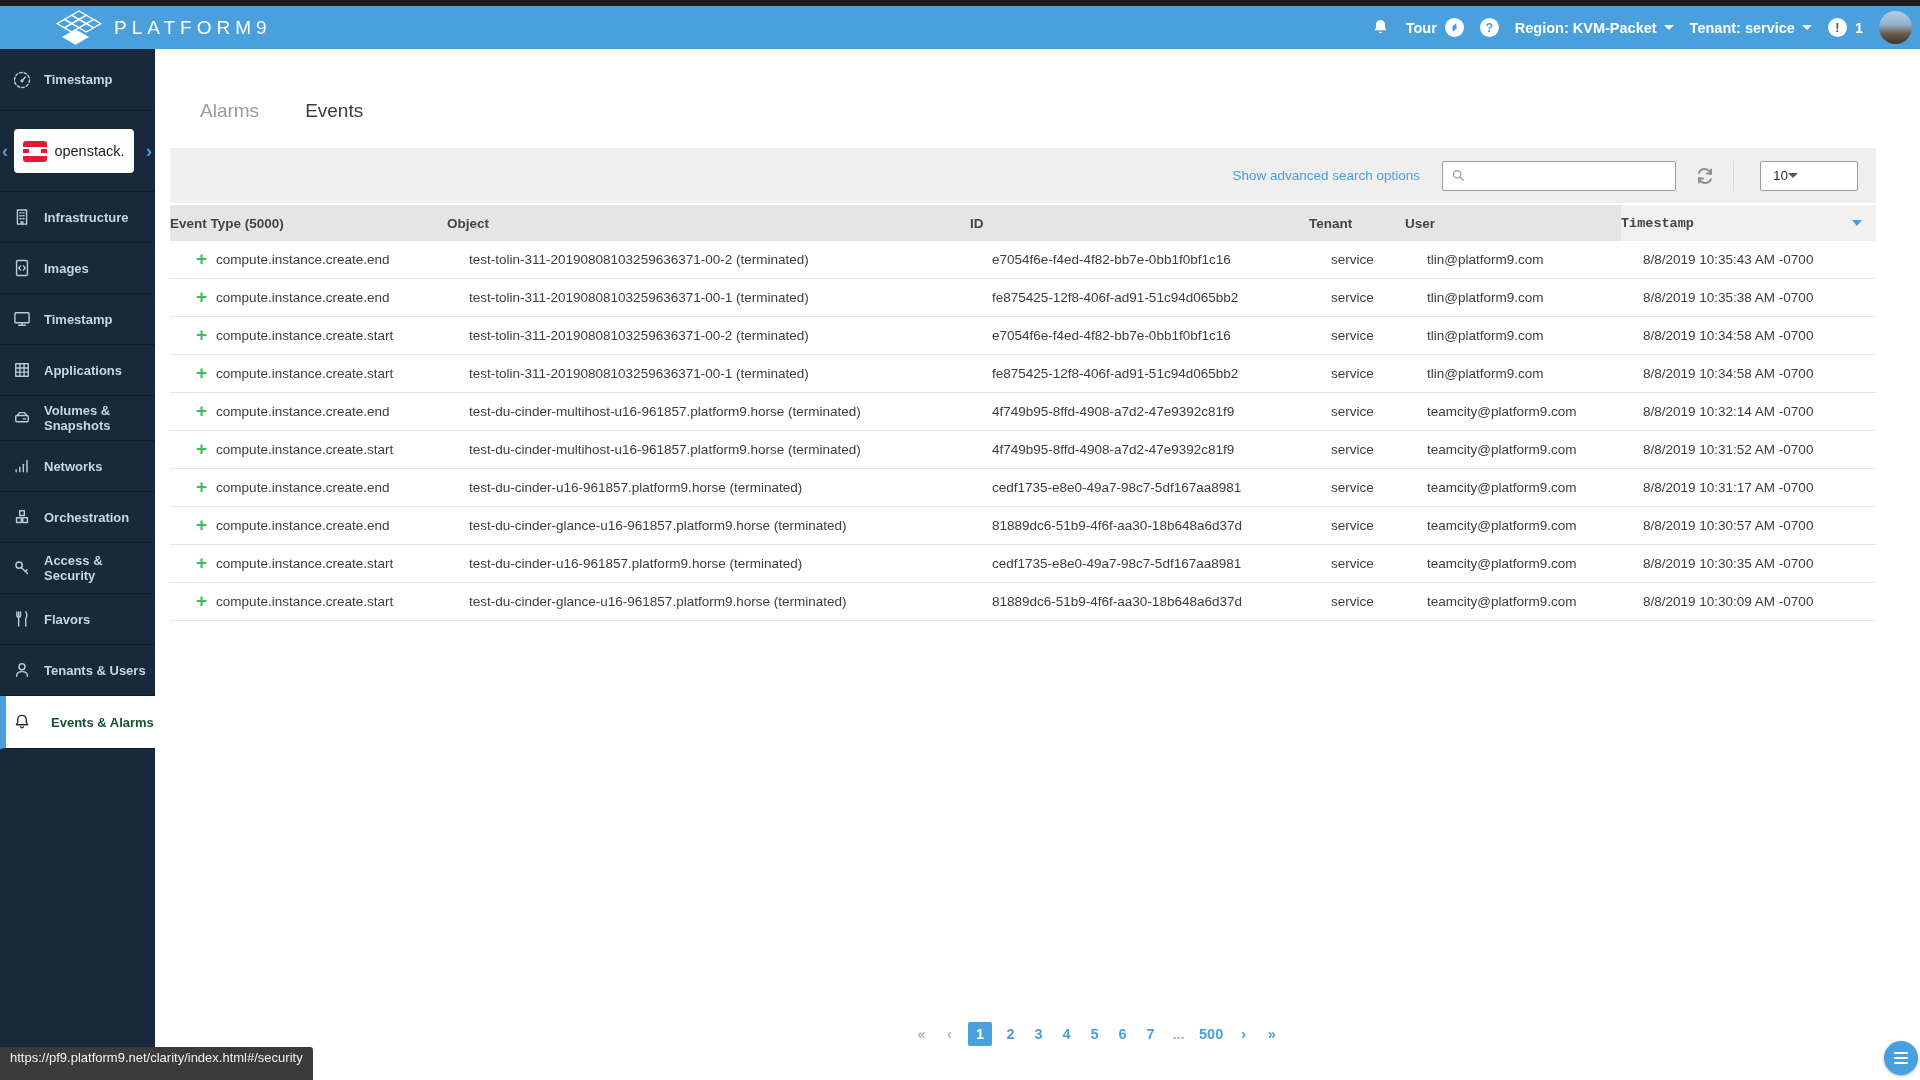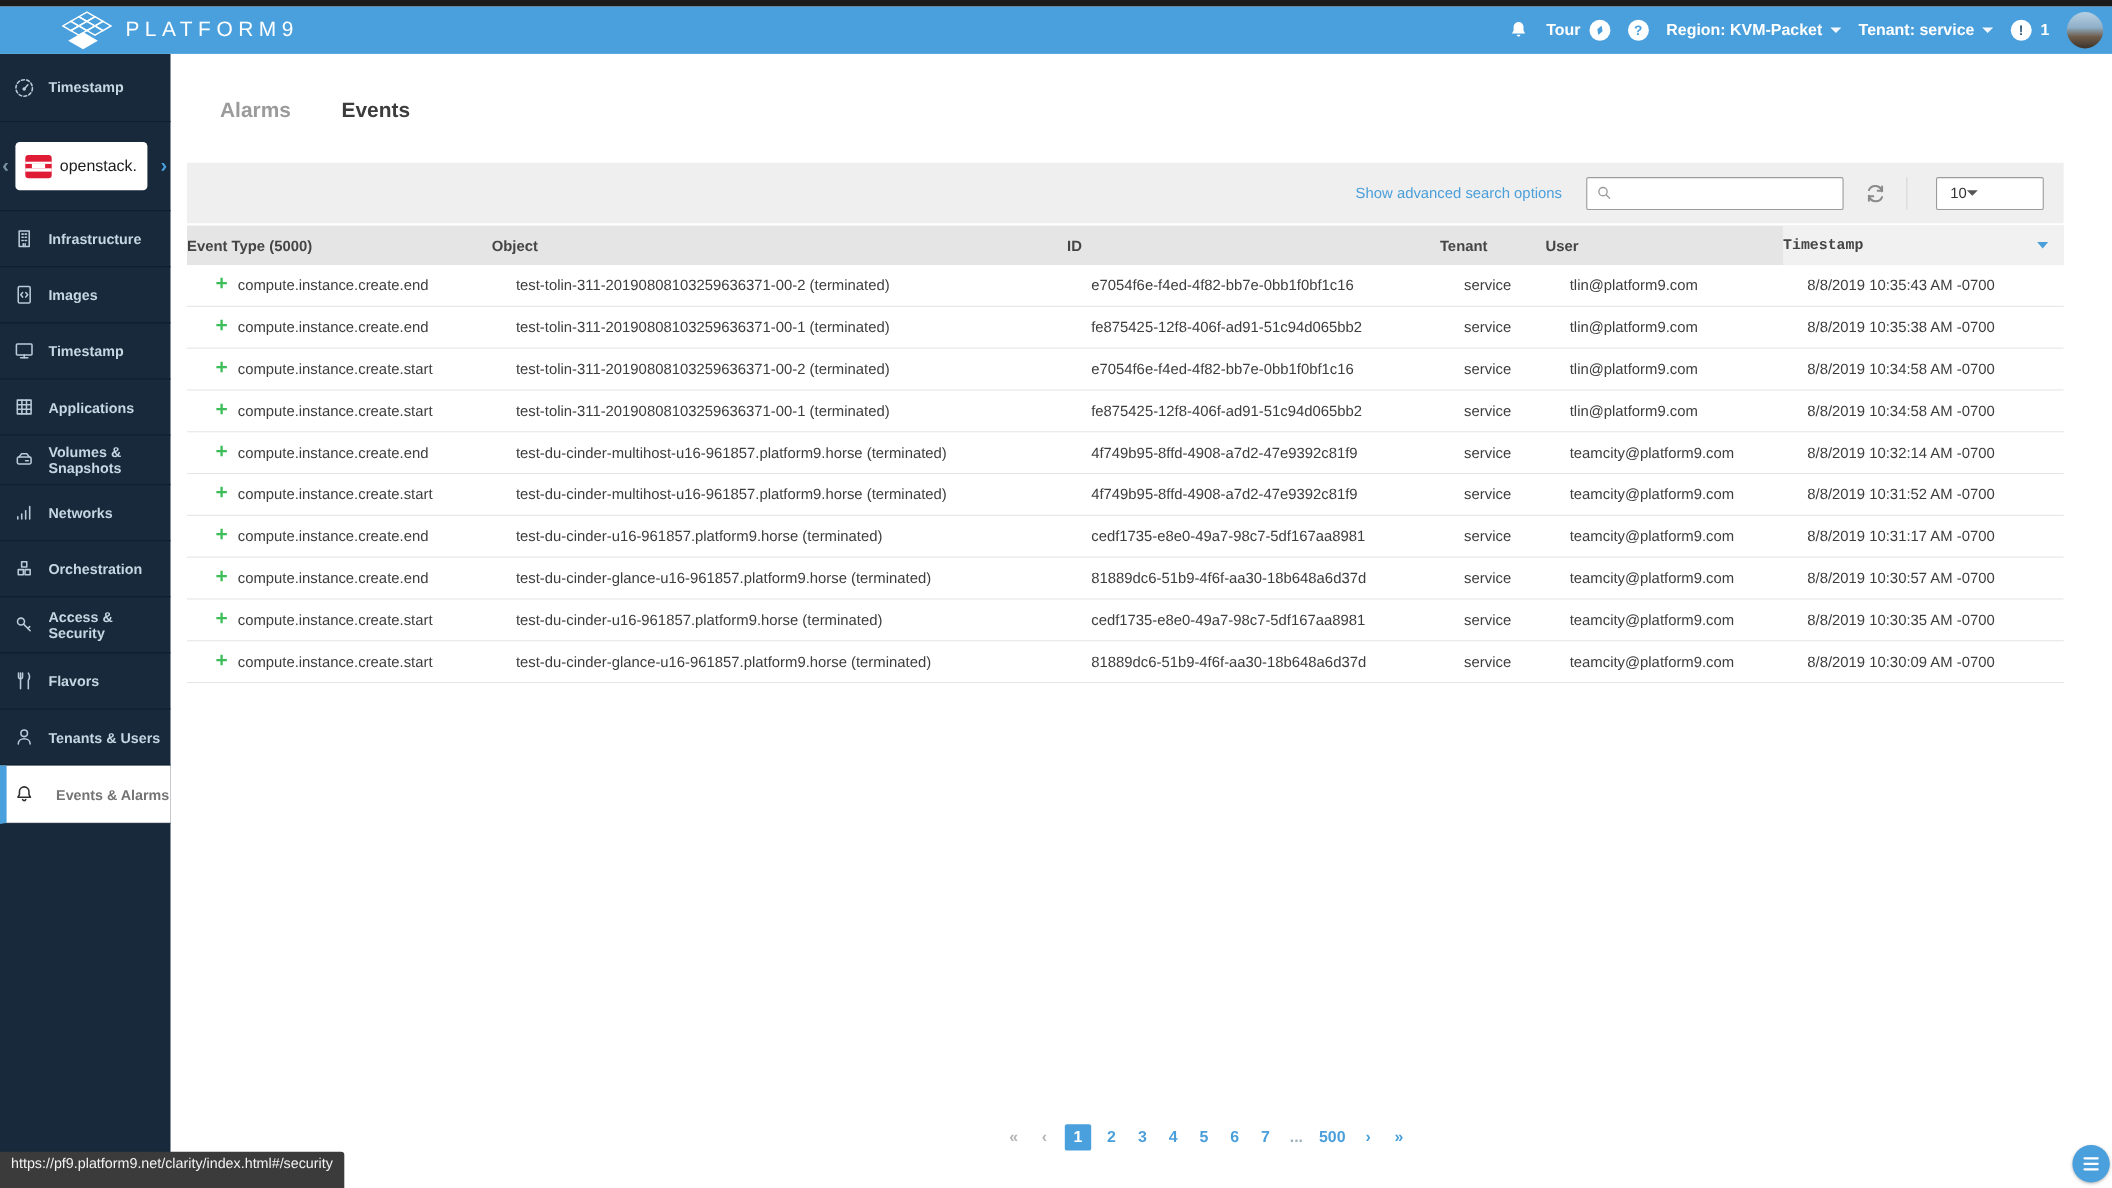--- a/index.html
+++ b/index.html
@@ -32,38 +32,38 @@
            color:#C6D6E3;z-index:4;}
   .sidebar ul{list-style:none;margin:0;padding:0;}
   .side-item{display:flex;align-items:center;gap:12px;padding-left:12px;height:50px;
              border-bottom:1px solid #0e1f2e;font-size:13px;font-weight:700;cursor:pointer;}
   .side-item .sicon{width:20px;height:20px;flex:none;display:flex;align-items:center;justify-content:center;color:#B9CBDA;}
   .side-item .sicon svg{width:20px;height:20px;}
   .side-item .slabel{line-height:15px;}
   #sidebar-top .side-item{height:61px;}
   #sidebar-list li:nth-child(5){height:44px;}   
   #sidebar-list li:nth-child(11){height:52px;}  
-  .side-item.active{background:#fff;color:#737373;border-left:6px solid var(--accent);padding-left:6px;gap:19px;}
+  .side-item.active{background:#fff;color:#14532d;border-left:6px solid var(--accent);padding-left:6px;gap:19px;}
   .side-item.active .sicon{color:#2e2e2e;}
 
   .os-block{height:80px;position:relative;border-bottom:1px solid #0e1f2e;}
   .os-card{position:absolute;left:14px;top:18px;width:120px;height:44px;background:#fff;
            border-radius:4px;display:flex;align-items:center;justify-content:center;gap:7px;cursor:pointer;}
   .os-mark{width:24px;height:21px;position:relative;background:#E01B36;border-radius:3px;flex:none;}
   .os-mark::before,.os-mark::after{content:'';position:absolute;left:0;right:0;height:2.4px;background:#fff;}
   .os-mark::before{top:6px;} .os-mark::after{bottom:6px;}
   .os-hole{position:absolute;left:6px;right:6px;top:8.5px;bottom:8.5px;background:#fff;}
   .os-text{font-size:14.5px;font-weight:400;color:#1c1c1c;}
   .os-chevron{position:absolute;top:50%;transform:translateY(-50%);font-size:18px;font-weight:700;cursor:pointer;}
   .os-chevron.left{left:2px;color:#7E95A9;}
   .os-chevron.right{right:3px;color:var(--accent);}
 
   
   .main{position:absolute;left:155px;top:49px;right:0;bottom:0;background:#fff;}
-  .tabs{position:absolute;left:45px;top:41px;display:flex;gap:46px;font-size:19px;font-weight:700;}
+  .tabs{position:absolute;left:45px;top:51px;display:flex;gap:46px;font-size:19px;font-weight:400;}
   .tab{color:#9b9b9b;cursor:pointer;}
   .tab.active{color:#3c3c3c;}
 
   .panel{position:absolute;left:15px;top:99px;width:1706px;}
   .filterbar{height:55px;background:#EFEFEF;display:flex;align-items:center;
              justify-content:flex-end;padding-right:18px;margin-bottom:2px;box-sizing:border-box;}
   .adv-link{color:var(--link);font-size:13.5px;margin-right:22px;cursor:pointer;}
   .searchbox{width:234px;height:30px;background:#fff;border:1px solid #9c9c9c;border-radius:2px;
              display:flex;align-items:center;padding:0 8px;gap:6px;box-sizing:border-box;}
   .searchbox input{border:0;outline:0;flex:1;font-size:13px;min-width:0;background:transparent;}

